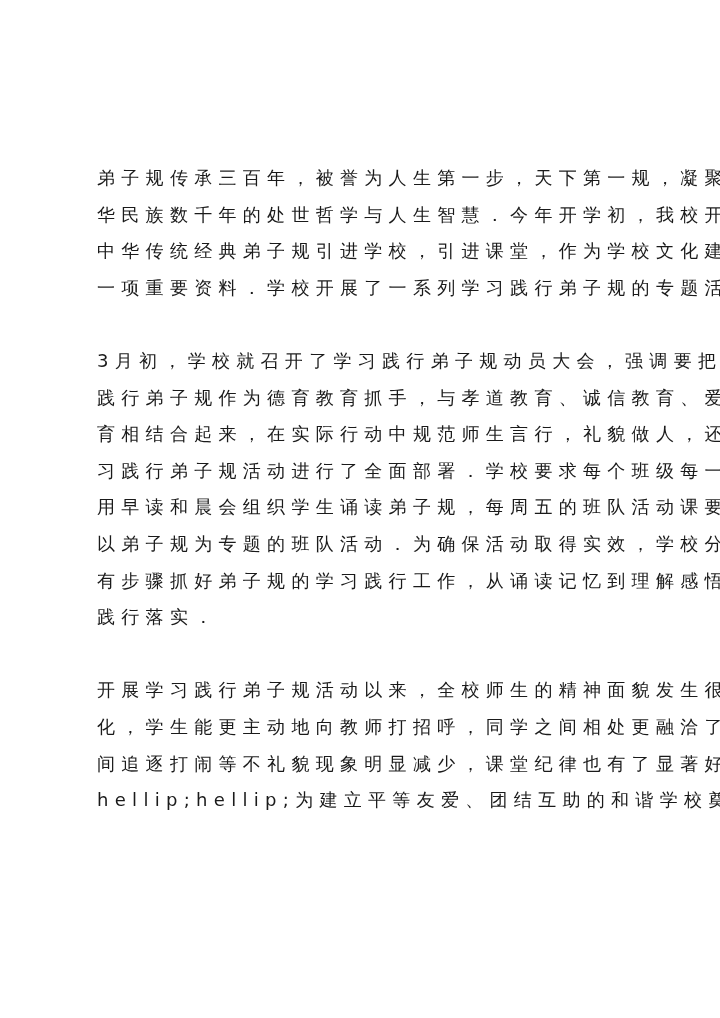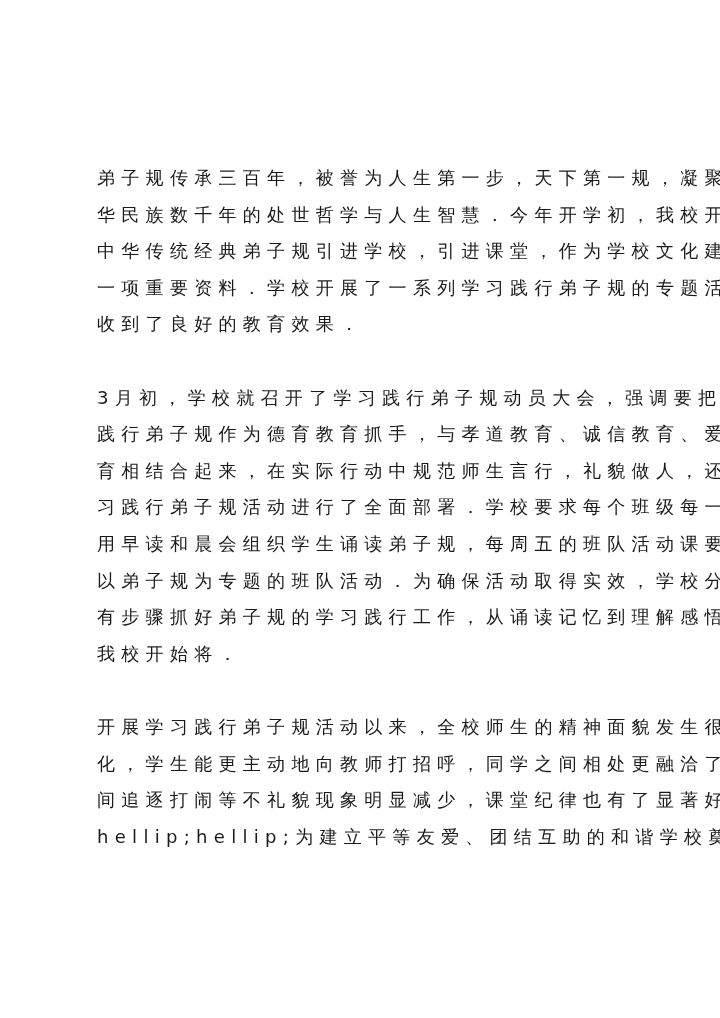--- a/index.html
+++ b/index.html
@@ -40,31 +40,30 @@
   </style>
 </head>
 <body>
 
 <div class="page">
   <p class="para">
     <span class="line">弟子规传承三百年，被誉为人生第一步，天下第一规，凝聚着中</span>
     <span class="line">华民族数千年的处世哲学与人生智慧．今年开学初，我校开始将</span>
     <span class="line">中华传统经典弟子规引进学校，引进课堂，作为学校文化建设的</span>
     <span class="line">一项重要资料．学校开展了一系列学习践行弟子规的专题活动，</span>
-    <span class="line">收到了良好的教育效果．</span>
   </p>
   <p class="para">
     <span class="line">3月初，学校就召开了学习践行弟子规动员大会，强调要把学习</span>
     <span class="line">践行弟子规作为德育教育抓手，与孝道教育、诚信教育、爱国教</span>
     <span class="line">育相结合起来，在实际行动中规范师生言行，礼貌做人，还就学</span>
     <span class="line">习践行弟子规活动进行了全面部署．学校要求每个班级每一天利</span>
     <span class="line">用早读和晨会组织学生诵读弟子规，每周五的班队活动课要举行</span>
     <span class="line">以弟子规为专题的班队活动．为确保活动取得实效，学校分阶段</span>
     <span class="line">有步骤抓好弟子规的学习践行工作，从诵读记忆到理解感悟再到</span>
-    <span class="line">我校开始将．</span>
+    <span class="line">践行落实．</span>
   </p>
   <p class="para">
     <span class="line">开展学习践行弟子规活动以来，全校师生的精神面貌发生很大变</span>
     <span class="line">化，学生能更主动地向教师打招呼，同学之间相处更融洽了，课</span>
     <span class="line">间追逐打闹等不礼貌现象明显减少，课堂纪律也有了显著好转</span>
     <span class="line">hellip;hellip;为建立平等友爱、团结互助的和谐学校奠定了良</span>
   </p>
 </div>
 
 </body></html>

